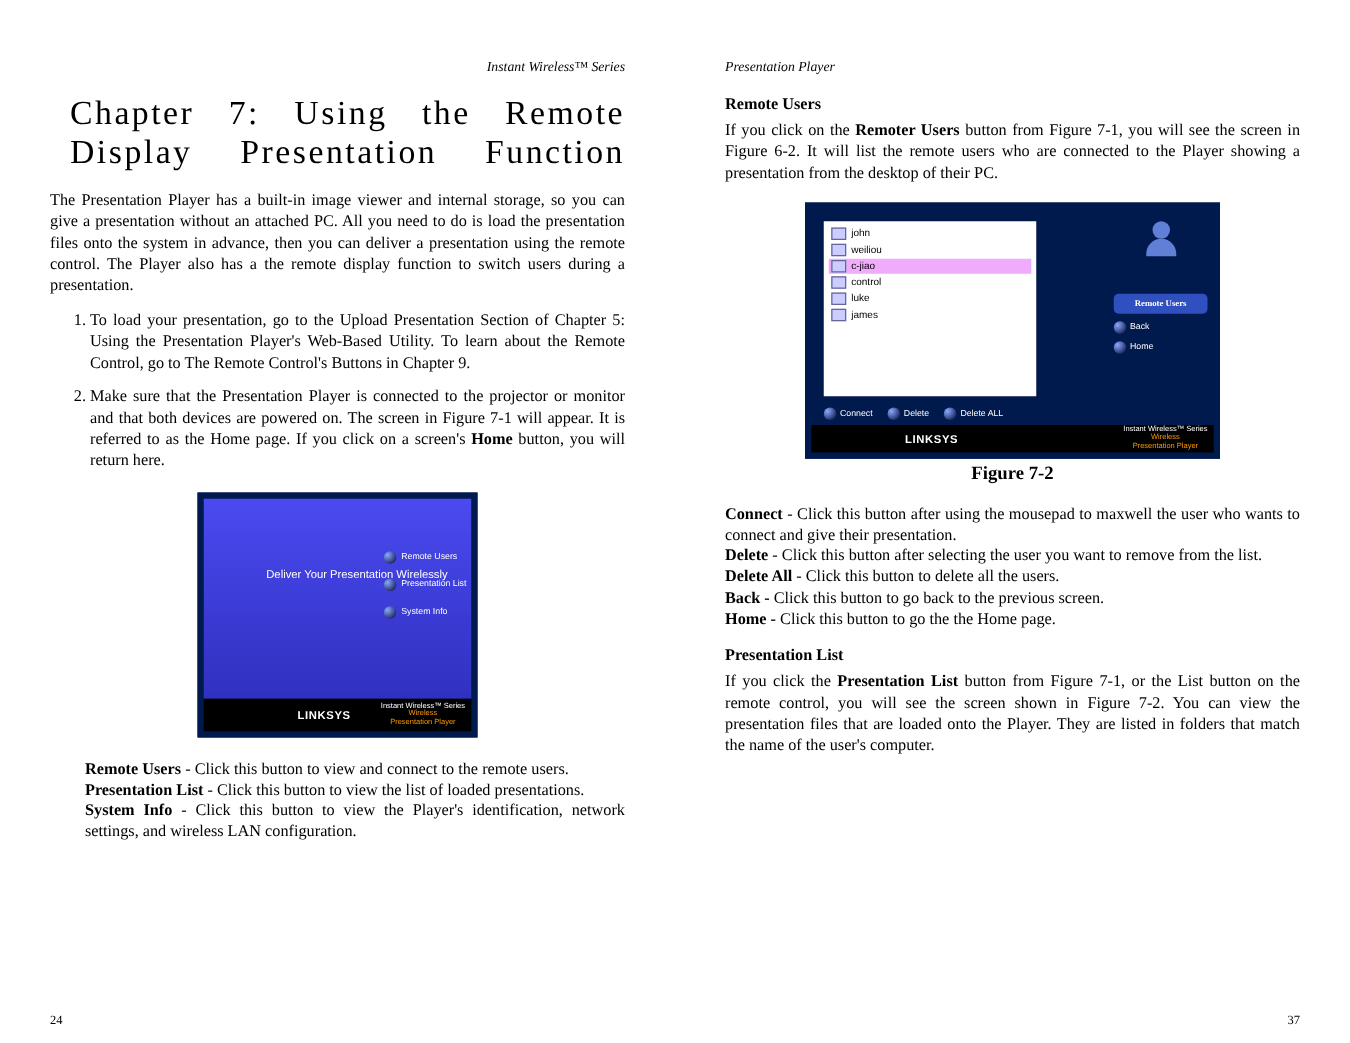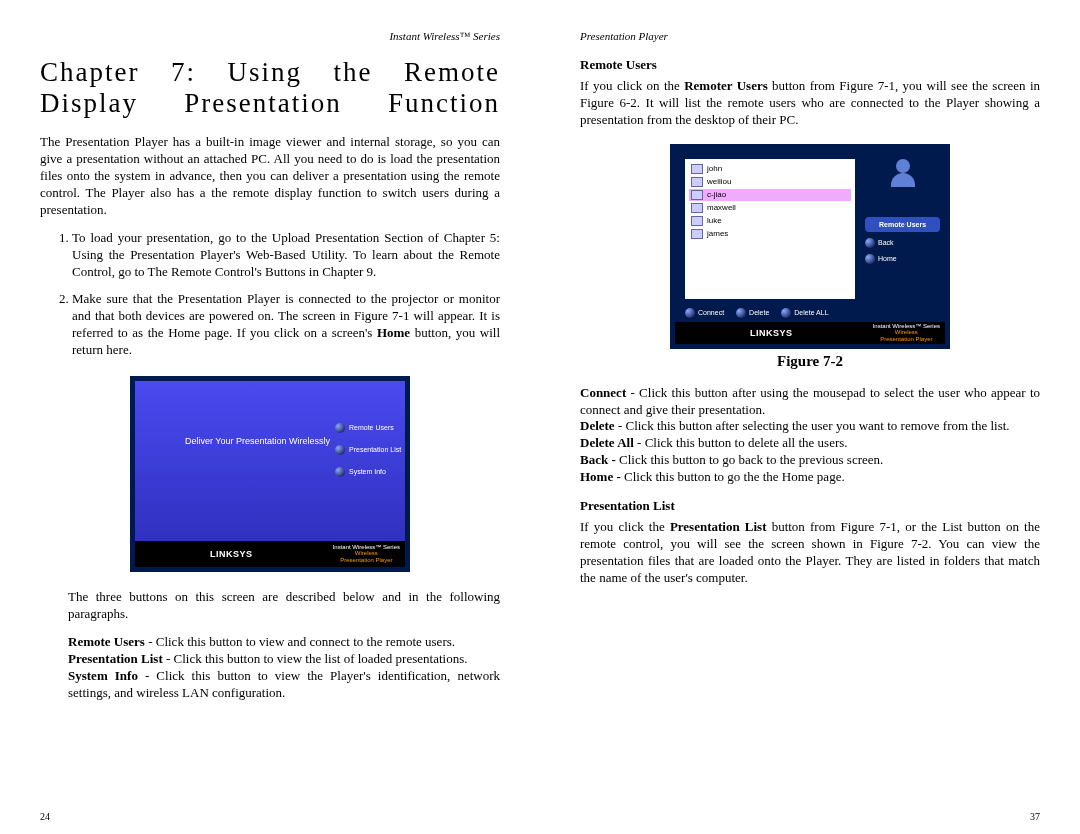--- a/index.html
+++ b/index.html
@@ -8,42 +8,42 @@
     padding: 0;
     background: #fff;
     color: #000;
     width: 1080px;
     height: 834px;
     display: flex;
     font-size: 13px;
   }
   .page {
     width: 50%;
-    padding: 30px 40px;
+    padding: 48px 40px;
     box-sizing: border-box;
     position: relative;
   }
   .header-left {
     font-style: italic;
     font-size: 11px;
     text-align: right;
     margin-bottom: 15px;
   }
   .header-right {
     font-style: italic;
     font-size: 11px;
     text-align: left;
     margin-bottom: 15px;
   }
   h1.chapter-title {
     font-family: Georgia, serif;
     font-size: 27px;
     font-weight: normal;
     letter-spacing: 2px;
-    margin: 5px 0 15px 0;
+    margin: 5px 0 15px 16px;
     text-align: justify;
     text-align-last: justify;
   }
   p.body {
     text-align: justify;
     margin: 0 0 12px 0;
     line-height: 1.3;
   }
   ol.numbered {
     margin: 0;
@@ -57,21 +57,21 @@
   .figure-container {
     text-align: center;
     margin: 15px 0;
   }
   .figure-caption {
     font-size: 15px;
     font-weight: bold;
     margin-top: 4px;
   }
   .fig-7-1 {
-    width: 280px;
+    width: 224px;
     height: 196px;
     margin: 17px auto;
     border: 5px solid #001a4d;
     background: #001a4d;
     position: relative;
     box-sizing: border-box;
   }
   .fig-7-1-main {
     position: absolute;
     top: 0; left: 0; right: 0;
@@ -138,21 +138,21 @@
     margin-left: 28px;
   }
 
   .section-heading {
     font-weight: bold;
     margin-bottom: 5px;
     margin-top: 10px;
   }
 
   .fig-7-2 {
-    width: 280px;
+    width: 332px;
     height: 205px;
     border: 5px solid #001a4d;
     background: #001a4d;
     margin: 8px auto 0 auto;
     position: relative;
     box-sizing: border-box;
   }
   .fig-7-2-list {
     position: absolute;
     top: 10px; left: 10px;
@@ -254,21 +254,21 @@
   }
 
   .page-number {
     position: absolute;
     bottom: 12px;
     font-size: 10px;
   }
   .page-number.left { left: 40px; }
   .page-number.right { right: 40px; }
 
-  b { font-weight: bold; }
+  b { font-weight: bold; font-family: Liberation Serif, serif; }
 </style>
 </head>
 <body>
 
 <div class="page">
   <div class="header-left">Instant Wireless™ Series</div>
 
   <h1 class="chapter-title">Chapter 7: Using the Remote Display Presentation Function</h1>
 
   <p class="body">The Presentation Player has a built-in image viewer and internal storage, so you can give a presentation without an attached PC. All you need to do is load the presentation files onto the system in advance, then you can deliver a presentation using the remote control.  The Player also has a the remote display function to switch users during a presentation.</p>
@@ -304,21 +304,20 @@
         <div class="footer-labels">
           <div class="white">Instant Wireless™ Series</div>
           <div>Wireless</div>
           <div>Presentation Player</div>
         </div>
       </div>
     </div>
   </div>
 
   <div class="indent-block">
-    <p class="body">The three buttons on this screen are described below and in the following paragraphs.</p>
     <p class="body">
       <b>Remote Users</b><span> - Click this button to view and connect to the remote users.</span><br>
       <b>Presentation List</b><span> - Click this button to view the list of loaded presentations.</span><br>
       <b>System Info</b><span> -  Click this button to view the Player's identification, network settings, and wireless LAN configuration.</span>
     </p>
   </div>
 
   <div class="page-number left">24</div>
 </div>
 
@@ -341,21 +340,21 @@
         <div class="user-row">
             <span class="user-icon"></span>
             <span>weiliou</span>
           </div>
         <div class="user-row selected">
             <span class="user-icon"></span>
             <span>c-jiao</span>
           </div>
         <div class="user-row">
             <span class="user-icon"></span>
-            <span>maxwell</span>
+            <span>control</span>
           </div>
         <div class="user-row">
             <span class="user-icon"></span>
             <span>luke</span>
           </div>
         <div class="user-row">
             <span class="user-icon"></span>
             <span>james</span>
           </div>
       </div>
@@ -384,21 +383,21 @@
           <div class="white">Instant Wireless™ Series</div>
           <div>Wireless</div>
           <div>Presentation Player</div>
         </div>
       </div>
     </div>
     <div class="figure-caption">Figure 7-2</div>
   </div>
 
   <p class="body">
-    <b>Connect</b><span> - Click this button after using the mousepad to select the user who appear to connect and give their presentation.</span><br>
+    <b>Connect</b><span> - Click this button after using the mousepad to maxwell the user who wants to connect and give their presentation.</span><br>
     <b>Delete</b><span> - Click this button after selecting the user you want to remove from the list.</span><br>
     <b>Delete All</b><span> -  Click this button to delete all the users.</span><br>
     <b>Back - </b><span>Click this button to go back to the previous screen.</span><br>
     <b>Home - </b><span>Click this button to go the the Home page.</span>
   </p>
 
   <div class="section-heading">Presentation List</div>
 
   <p class="body">
     <span>If you click the </span><b>Presentation List</b><span> button from Figure 7-1, or the List button on the remote control, you will see the screen shown in Figure 7-2. You can view the presentation files that are loaded onto the Player. They are listed in folders that match the name of the user's computer.</span>

